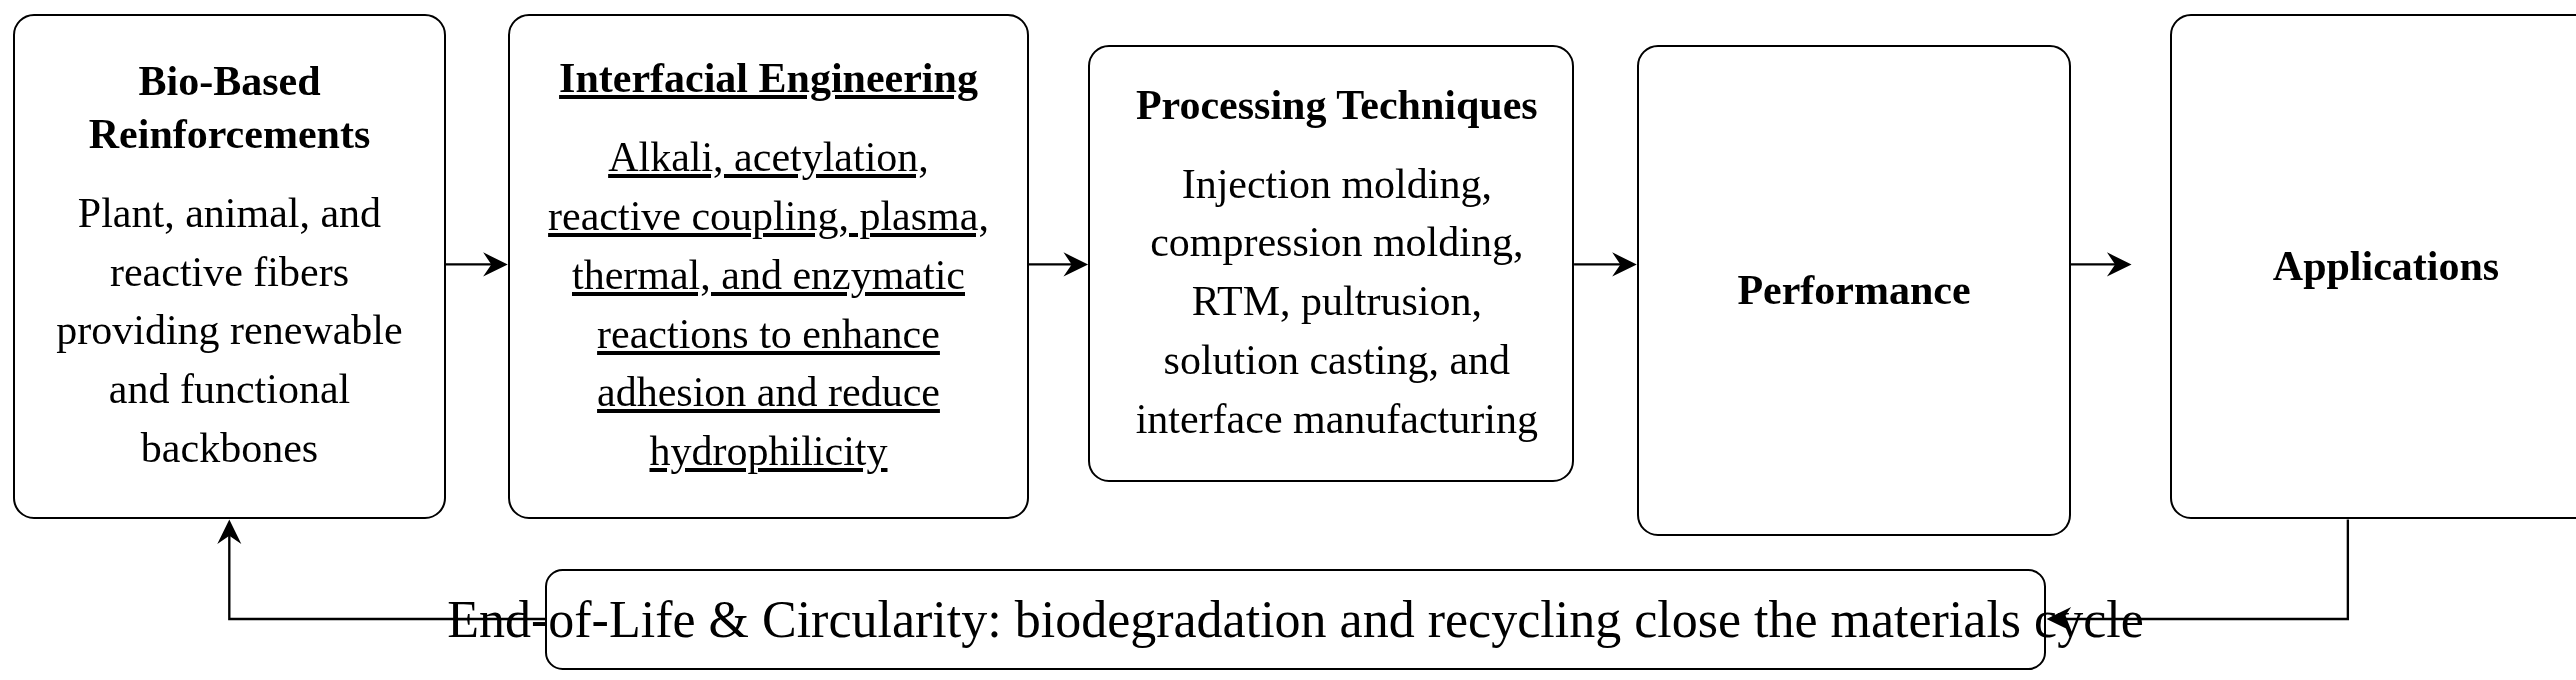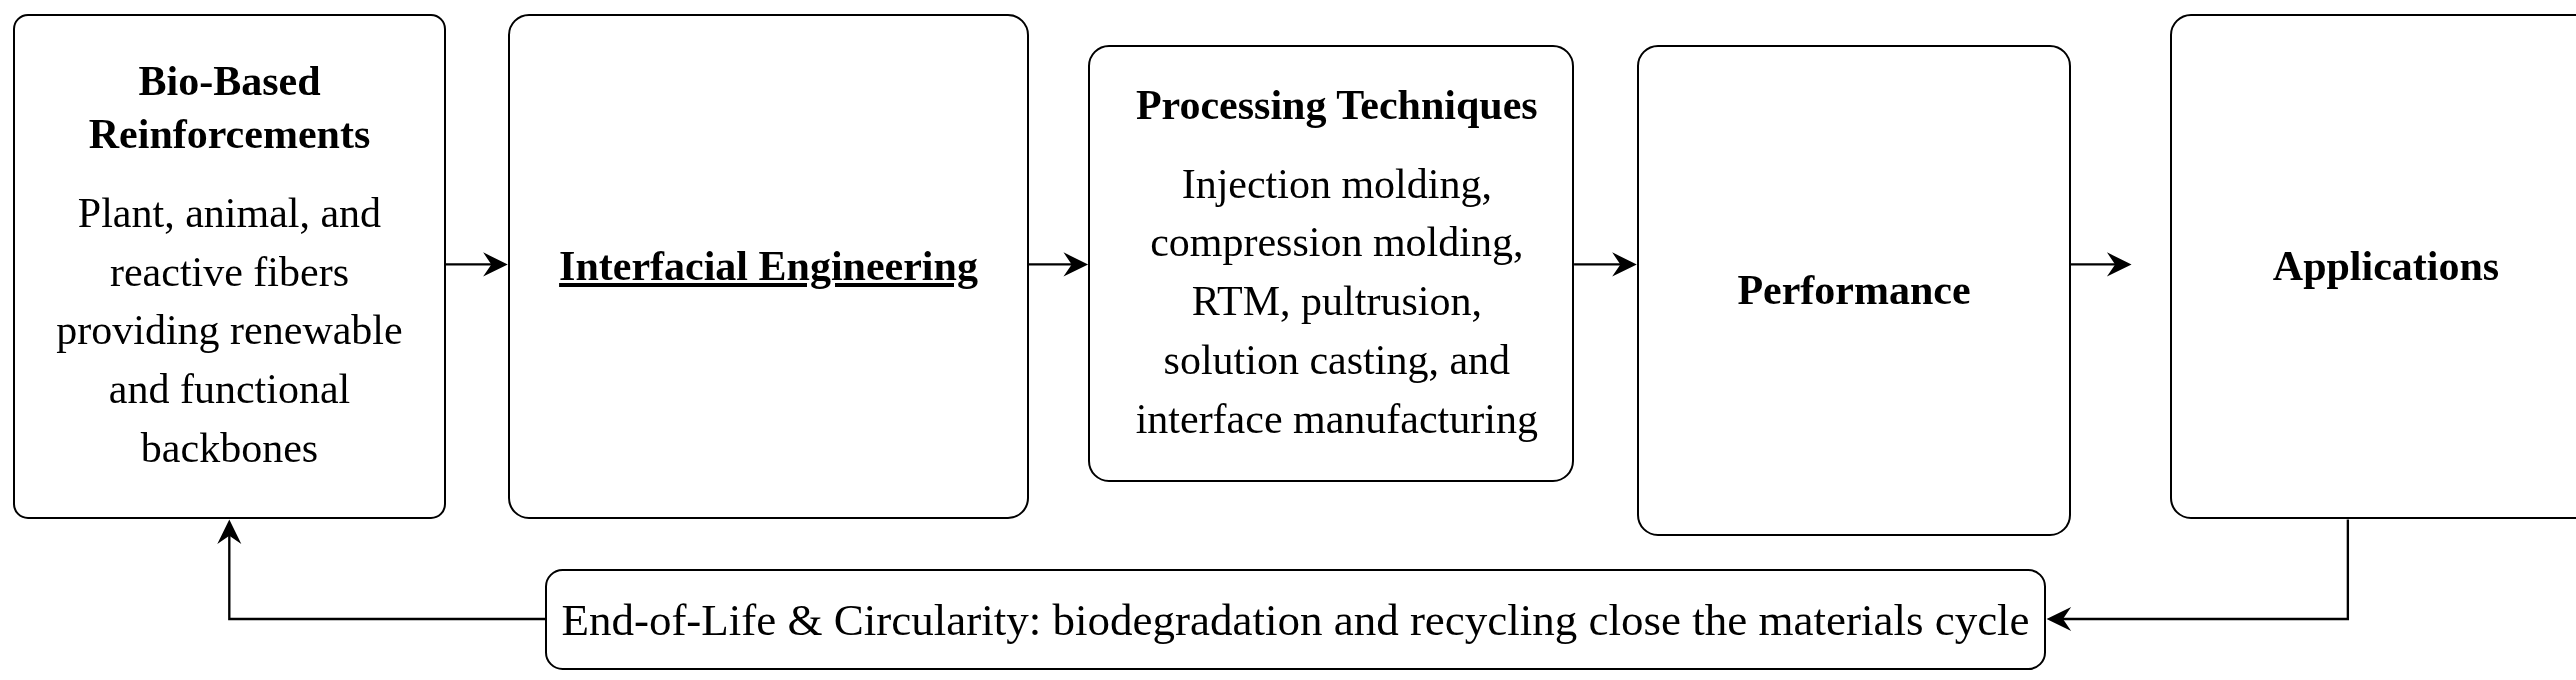--- a/index.html
+++ b/index.html
@@ -48,37 +48,37 @@
     font-weight: bold;
     font-size: 42px;
     line-height: 1.25;
     white-space: pre-line;
   }
   .node-body {
     font-size: 42px;
     line-height: 1.4;
     white-space: pre-line;
   }
-  .n1 { left: 13px;   top: 14px; width: 433px; height: 505px; border-radius: 15px; }
+  .n1 { left: 13px;   top: 14px; width: 433px; height: 505px; }
   .n2 { left: 508px;  top: 14px; width: 521px; height: 505px; text-decoration: underline; }
   .n3 { left: 1088px; top: 45px; width: 486px; height: 437px; padding-left: 28px; }
   .n4 { left: 1637px; top: 45px; width: 434px; height: 491px; align-items: center; }
   .n5 { left: 2132px; top: 14px; width: 432px; height: 505px; margin-left: 38px; }
   .loop-box {
     position: absolute;
     left: 545px; top: 569px;
     width: 1501px; height: 101px;
     background: var(--bg);
     border: 2.3px solid var(--line);
     border-radius: 17.6px;
     display: flex;
     justify-content: center;
     align-items: center;
     text-align: center;
-    font-size: 45px;
+    font-size: 52px;
     white-space: nowrap;
   }
 </style>
 </head>
 <body>
 
 <div class="stage">
 
   <svg class="connectors" viewBox="0 0 4394 1160" xmlns="http://www.w3.org/2000/svg">
 
@@ -106,20 +106,26 @@
 Reinforcements</div>
     <div class="node-body">Plant, animal, and
 reactive fibers
 providing renewable
 and functional
 backbones</div>
   </div>
 
   <div class="node n2">
     <div class="node-title">Interfacial Engineering</div>
+    <div class="node-body">Alkali, acetylation,
+reactive coupling, plasma,
+thermal, and enzymatic
+reactions to enhance
+adhesion and reduce
+hydrophilicity</div>
   </div>
 
   <div class="node n3">
     <div class="node-title">Processing Techniques</div>
     <div class="node-body">Injection molding,
 compression molding,
 RTM, pultrusion,
 solution casting, and
 interface manufacturing</div>
   </div>

